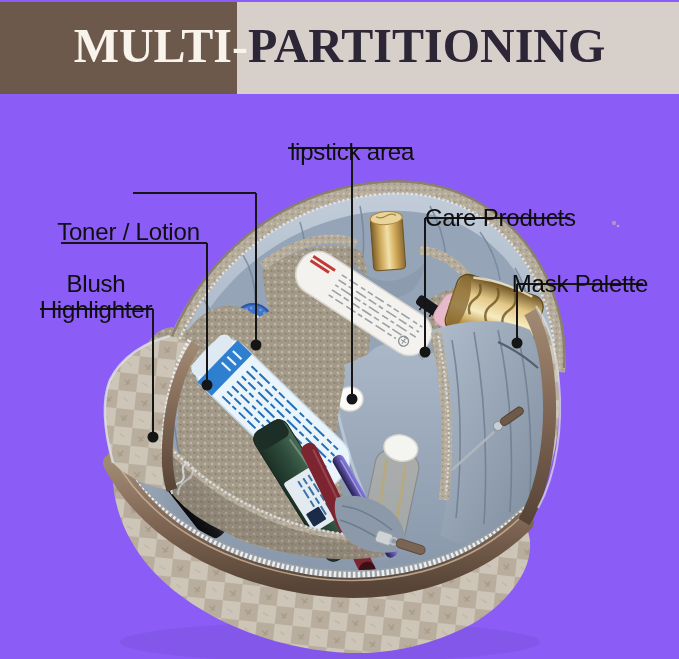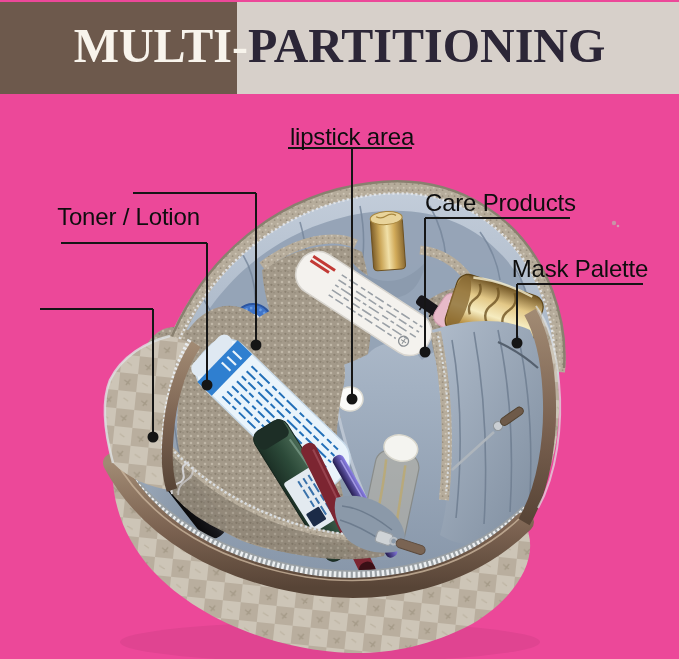--- a/index.html
+++ b/index.html
@@ -1,29 +1,29 @@
 <!DOCTYPE html>
 <html><head>
 <meta charset="utf-8">
 <style>
   html,body{margin:0;padding:0;background:#ffffff;}
-  #stage{position:relative;width:679px;height:659px;background:#ec4899;overflow:hidden;
+  #stage{position:relative;width:679px;height:659px;background:#8b5cf6;overflow:hidden;
          font-family:"Liberation Sans",sans-serif;}
   
   #banner{position:absolute;left:0;top:0;width:679px;height:95px;}
   #banner .block-brown{position:absolute;left:0;top:2px;width:237px;height:92px;background:#6d594c;}
   #banner .block-light{position:absolute;left:237px;top:2px;width:442px;height:92px;background:#d7d0ca;}
   #banner h1{position:absolute;left:0;top:16px;width:679px;margin:0;text-align:center;
              font-family:"Liberation Serif",serif;font-weight:bold;font-size:48px;line-height:60px;
              letter-spacing:0px;white-space:nowrap;}
   #banner h1 .t-left{color:#f8f4ec;}
   #banner h1 .t-right{color:#2c2637;}
   
   .callout{position:absolute;color:#0e0e0e;font-size:24px;line-height:26px;letter-spacing:-0.2px;
-           white-space:nowrap;text-align:center;}
+           white-space:nowrap;text-align:center;margin-top:15px;}
   #lbl-lipstick{left:238px;top:124px;width:228px;}
   #lbl-brush{left:133px;top:166px;width:123px;}
   #lbl-toner{left:50px;top:204px;width:157px;}
   #lbl-blush{left:16px;top:256px;width:160px;}
   #lbl-care{left:425px;top:190px;width:145px;}
   #lbl-mask{left:505px;top:256px;width:150px;}
   svg{position:absolute;left:0;top:0;}
 </style>
 </head>
 <body>
@@ -372,15 +372,16 @@
       <g>
         <line x1="517" y1="284" x2="643" y2="284"></line>
           <line x1="517" y1="284" x2="517" y2="343"></line>
           <circle cx="517" cy="343" r="5.5" stroke="none"></circle>
       </g>
     </g>
   </svg>
 
   <div class="callout" id="lbl-lipstick">lipstick area</div>
   <div class="callout" id="lbl-toner">Toner / Lotion</div>
+  <div class="callout" id="lbl-blush"><span>Blush</span><br><span>Highlighter</span></div>
   <div class="callout" id="lbl-mask">Mask Palette</div>
   <div class="callout" id="lbl-care">Care Products</div>
 </div>
 
 </body></html>

